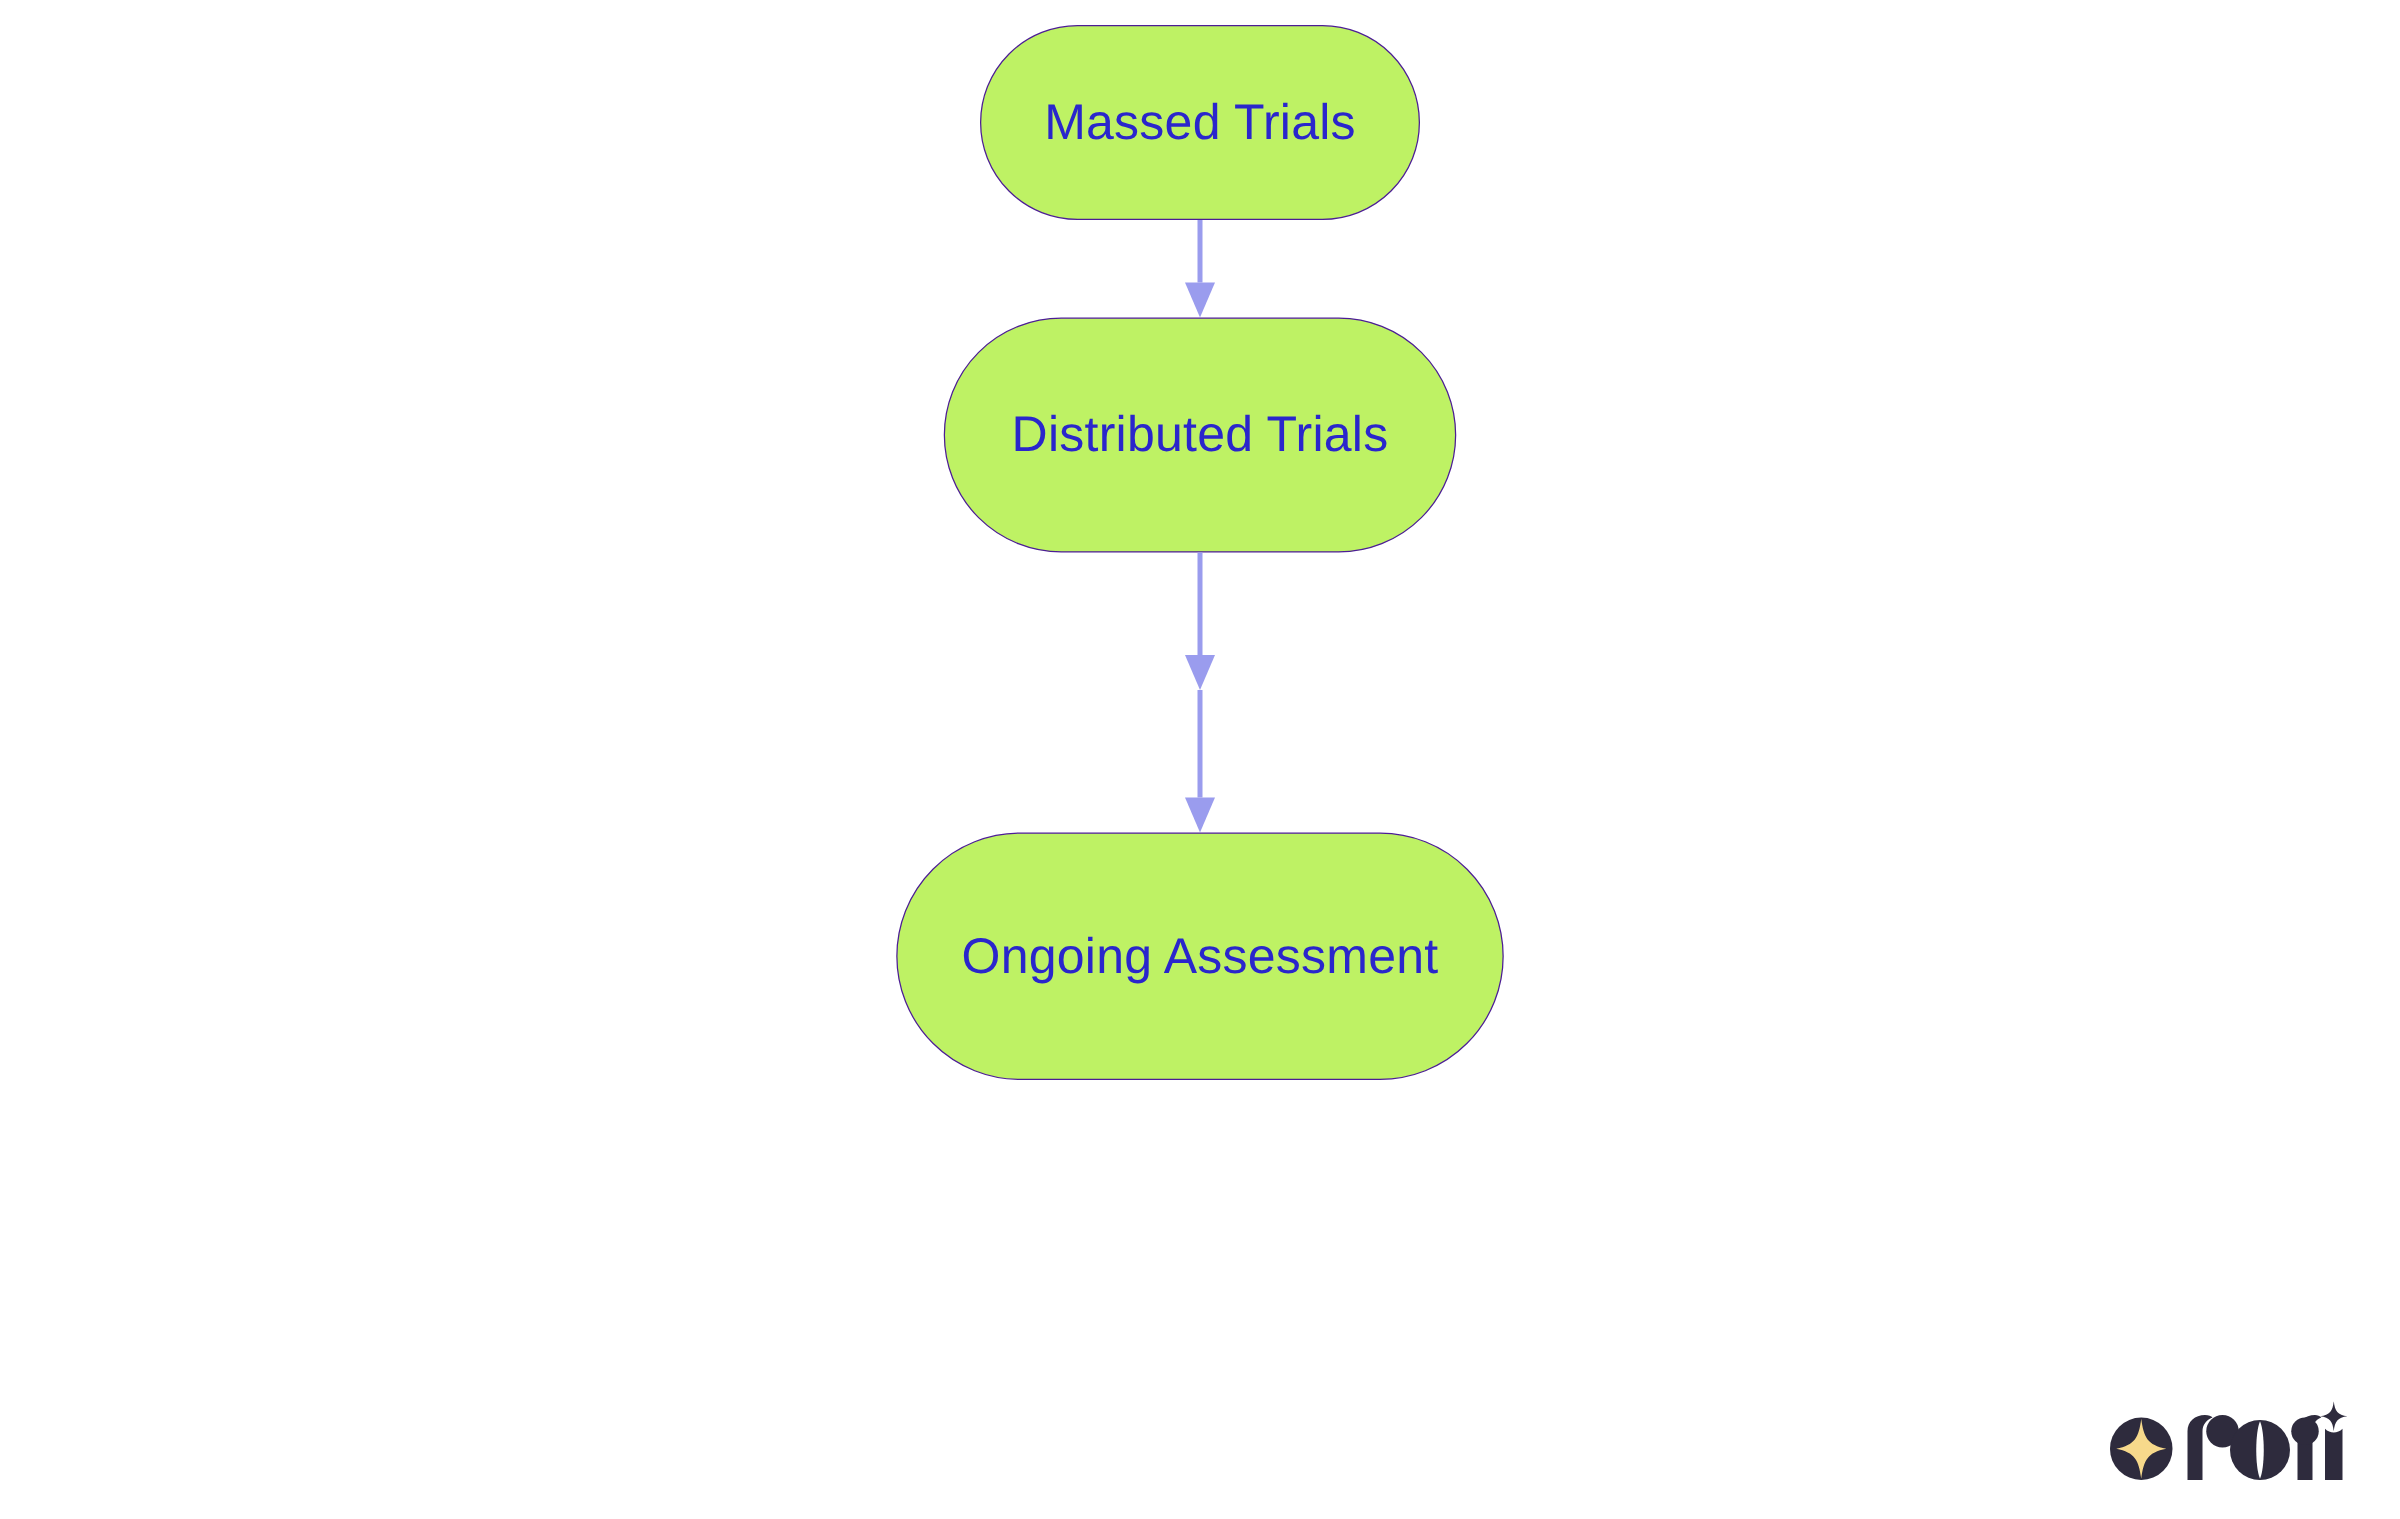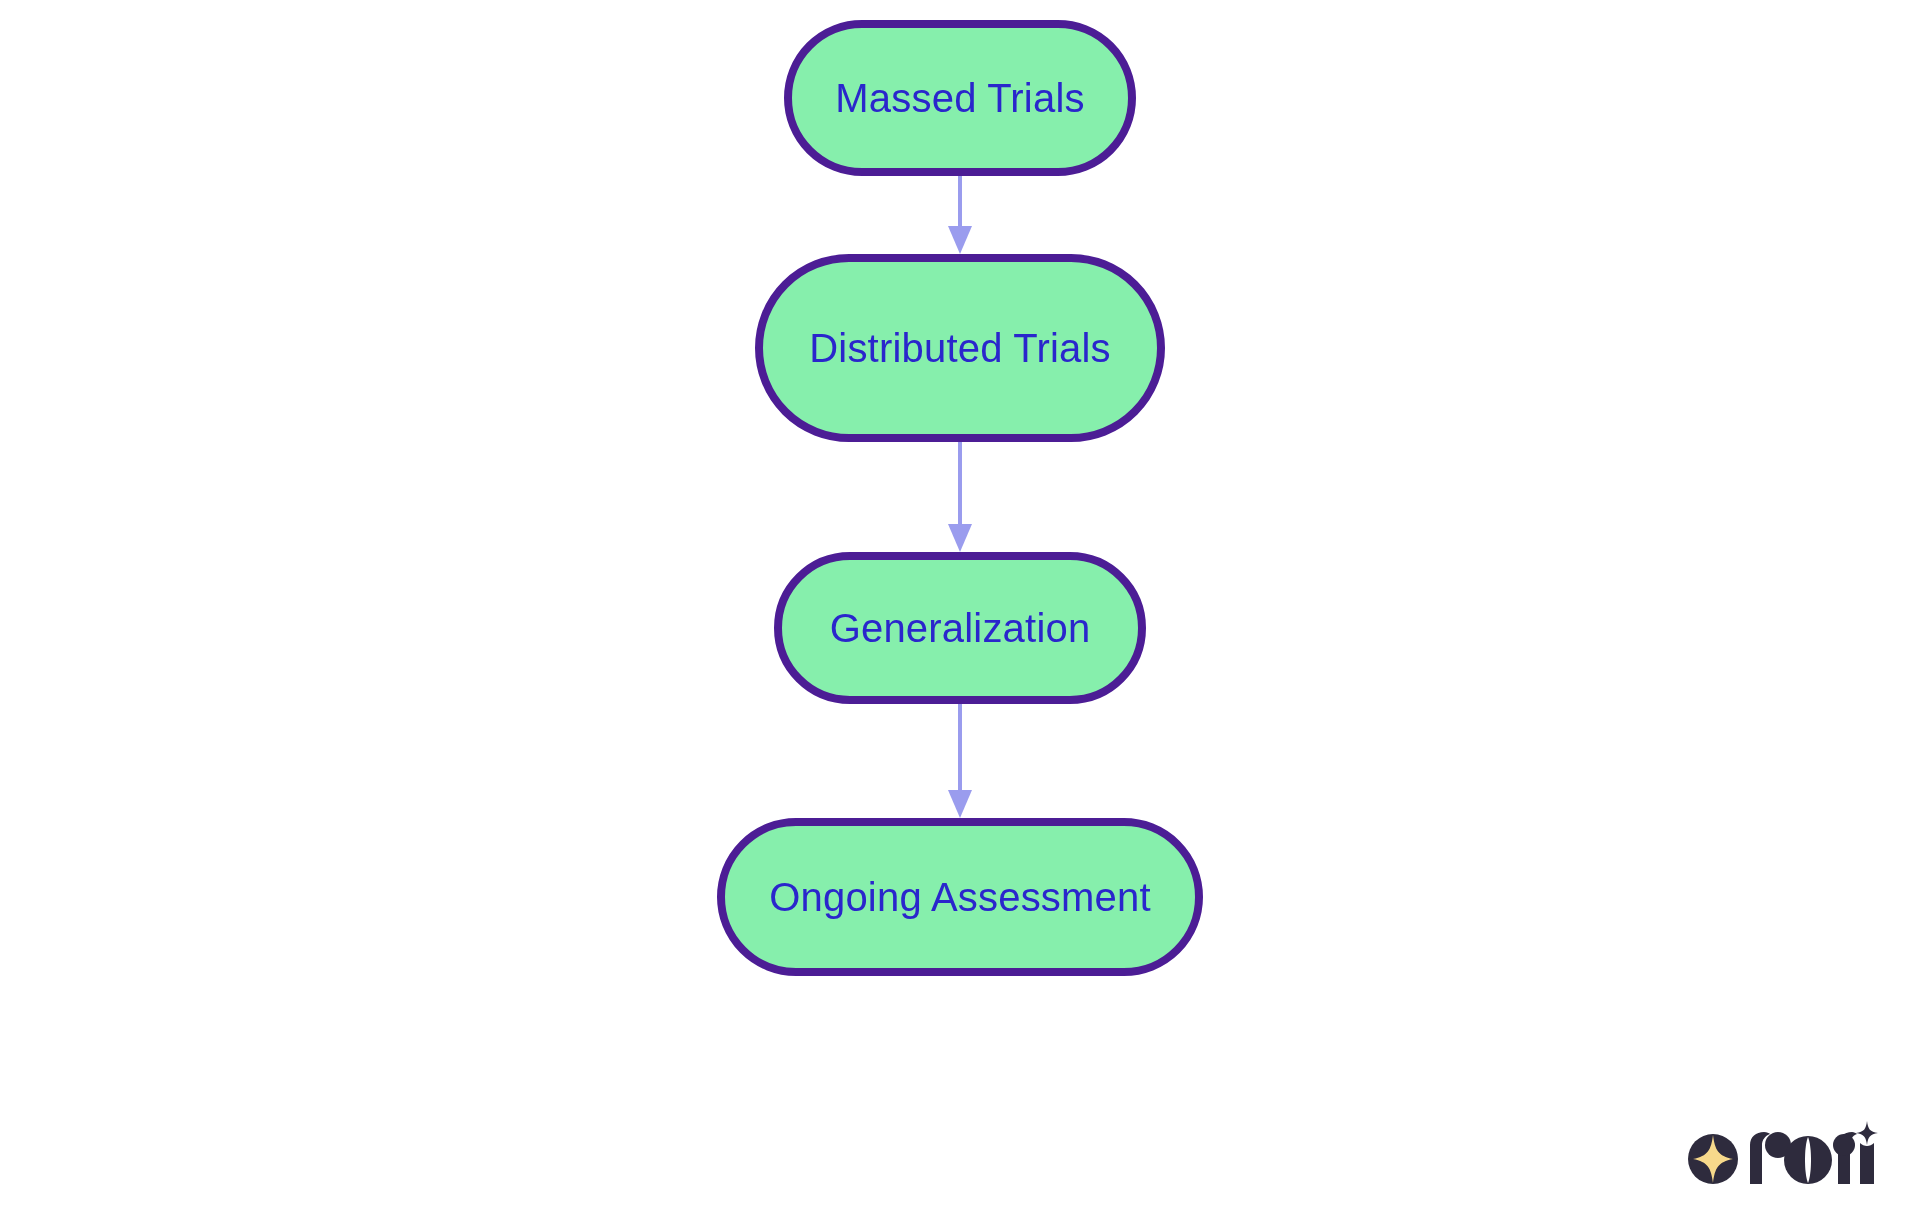--- a/index.html
+++ b/index.html
@@ -28,43 +28,43 @@
     left: 0;
     top: 0;
     width: 1920px;
     display: flex;
     flex-direction: column;
     align-items: center;
   }
 
   .node {
     box-sizing: border-box;
-    background: #86efac;
-    border: 8px solid #4c1d95;
+    background: #bef264;
+    border: 1px solid #4c1d95;
     border-radius: 999px;
     color: #2a26cc;
     display: flex;
     align-items: center;
     justify-content: center;
     font-family: "Liberation Sans", sans-serif;
     font-weight: 400;
     letter-spacing: 0.2px;
     white-space: nowrap;
     user-select: none;
   }
 
   .node-label {
     display: block;
     line-height: 1;
   }
 
   .node-massed-trials   { width: 352px; height: 156px; font-size: 40px; }
   .node-distributed     { width: 410px; height: 188px; font-size: 40px; }
   .node-generalization  { width: 372px; height: 152px; font-size: 40px; }
-  .node-ongoing         { width: 486px; height: 158px; font-size: 40px; }
+  .node-ongoing         { width: 486px; height: 198px; font-size: 40px; }
 
   .connector {
     width: 30px;
     display: flex;
     flex-direction: column;
     align-items: center;
     justify-content: flex-start;
   }
 
   .connector-line {
@@ -119,23 +119,20 @@
 
     <div class="node node-distributed">
       <span class="node-label">Distributed Trials</span>
     </div>
 
     <div class="connector conn-2">
       <div class="connector-line"></div>
       <div class="connector-arrowhead"></div>
     </div>
 
-    <div class="node node-generalization">
-      <span class="node-label">Generalization</span>
-    </div>
 
     <div class="connector conn-3">
       <div class="connector-line"></div>
       <div class="connector-arrowhead"></div>
     </div>
 
     <div class="node node-ongoing">
       <span class="node-label">Ongoing Assessment</span>
     </div>
 

